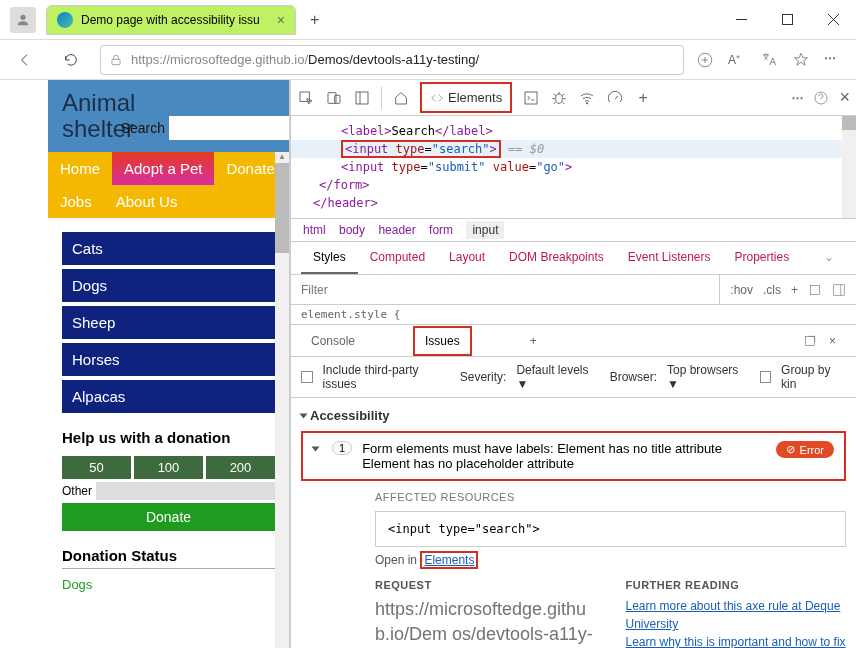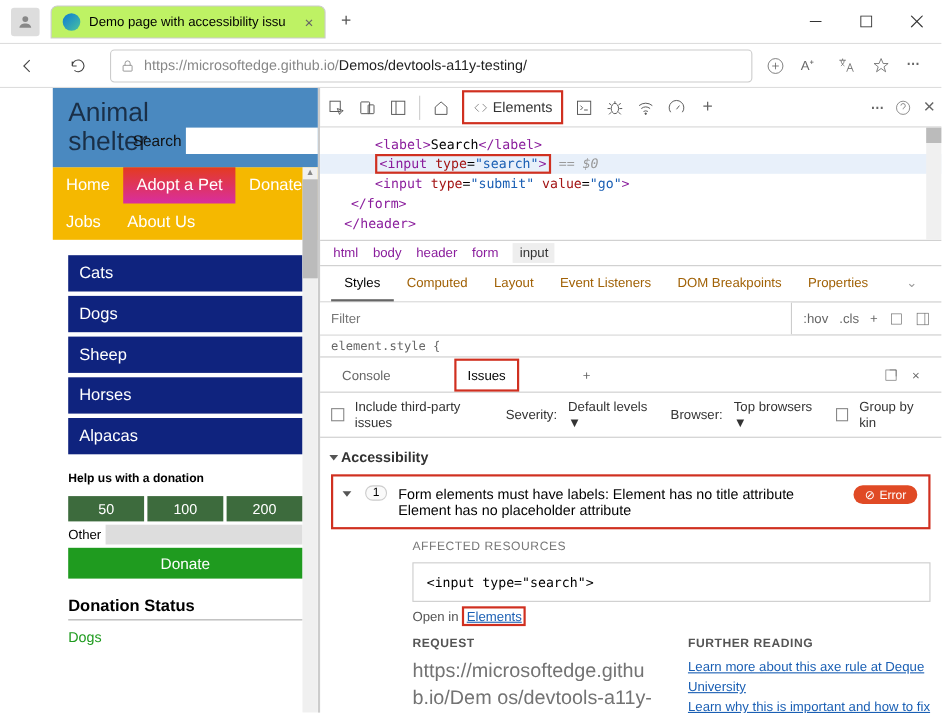--- a/index.html
+++ b/index.html
@@ -35,21 +35,21 @@
 .search-label { color: #111; font-size: 14px; }
 .search-input { width: 120px; height: 24px; border: none; }
 
 .nav { background: #f5b800; display: flex; flex-wrap: wrap; }
 .nav-item { padding: 8px 12px; color: #fff; font-size: 15px; }
 .nav-item.adopt { background: linear-gradient(180deg,#e43b1f,#d92ea0); }
 
 .sidebar { padding: 14px; }
 .cat-list { list-style: none; }
 .cat-item { background: #0f237e; color: #fff; padding: 8px 10px; font-size: 15px; margin-bottom: 4px; }
-.help-h { font-weight: 600; font-size: 11px; margin: 16px 0 10px; }
+.help-h { font-weight: 600; font-size: 15px; margin: 16px 0 10px; }
 .don-row { display: flex; gap: 3px; }
 .don-btn { flex: 1; background: #3d6b3d; color: #fff; text-align: center; padding: 4px 0; font-size: 13px; }
 .other-row { display: flex; align-items: center; margin-top: 3px; gap: 4px; }
 .other-input { flex: 1; height: 18px; background: #ddd; border: none; }
 .donate-btn { background: #1f9b1f; color: #fff; text-align: center; padding: 6px 0; margin-top: 3px; font-size: 14px; }
 .status-h { font-weight: 600; font-size: 15px; margin: 16px 0 8px; border-bottom: 1px solid #aaa; padding-bottom: 4px; }
 .status-item { color: #1f9b1f; font-size: 13px; }
 
 
 .devtools { flex: 1; display: flex; flex-direction: column; border-left: 1px solid #ccc; }
@@ -70,21 +70,21 @@
 .eq0 { color: #999; font-style: italic; }
 .dom-scroll { position: absolute; right: 0; top: 0; width: 14px; height: 100%; background: #f0f0f0; }
 .dom-thumb { width: 100%; height: 14px; background: #bbb; }
 
 .breadcrumb { padding: 4px 12px; font-size: 12px; color: #aaa; border-bottom: 1px solid #ccc; }
 .breadcrumb span { margin-right: 10px; }
 .breadcrumb .active { color: #333; background: #eee; padding: 2px 6px; }
 .breadcrumb .link { color: #8a1d9c; }
 
 .styles-tabs { display: flex; border-bottom: 1px solid #ccc; padding: 0 10px; font-size: 12px; }
-.styles-tabs div { padding: 8px 12px; color: #a16207; }
+.styles-tabs div { padding: 8px 12px; color: #be185d; }
 .styles-tabs .active { color: #000; border-bottom: 2px solid #666; }
 
 .filter-row { display: flex; align-items: center; border-bottom: 1px solid #ccc; height: 30px; }
 .filter-input { flex: 1; border: none; padding: 0 10px; font-size: 12px; color: #999; border-right: 1px solid #ccc; height: 100%; }
 .filter-btns { display: flex; gap: 10px; padding: 0 10px; align-items: center; font-size: 12px; color: #666; }
 
 .el-style { font-family: Consolas, monospace; font-size: 11px; padding: 3px 10px; color: #666; border-bottom: 1px solid #ccc; }
 
 .drawer-tabs { display: flex; align-items: center; padding: 0 10px; height: 32px; border-bottom: 1px solid #ccc; font-size: 12px; position: relative; gap: 48px; }
 .drawer-tabs div { padding: 6px 10px; color: #666; }
@@ -315,22 +315,22 @@
       <span class="link">body</span>
       <span class="link">header</span>
       <span class="link">form</span>
       <span class="active">input</span>
     </div>
 
     <div class="styles-tabs">
       <div class="active">Styles</div>
       <div>Computed</div>
       <div>Layout</div>
+      <div>DOM Breakpoints</div>
       <div>Event Listeners</div>
-      <div>DOM Breakpoints</div>
       <div>Properties</div>
       <div style="margin-left:auto;color:#999">⌄</div>
     </div>
 
     <div class="filter-row">
       <input class="filter-input" placeholder="Filter" style="">
       <div class="filter-btns">
         <span>:hov</span>
         <span>.cls</span>
         <span>+</span>

